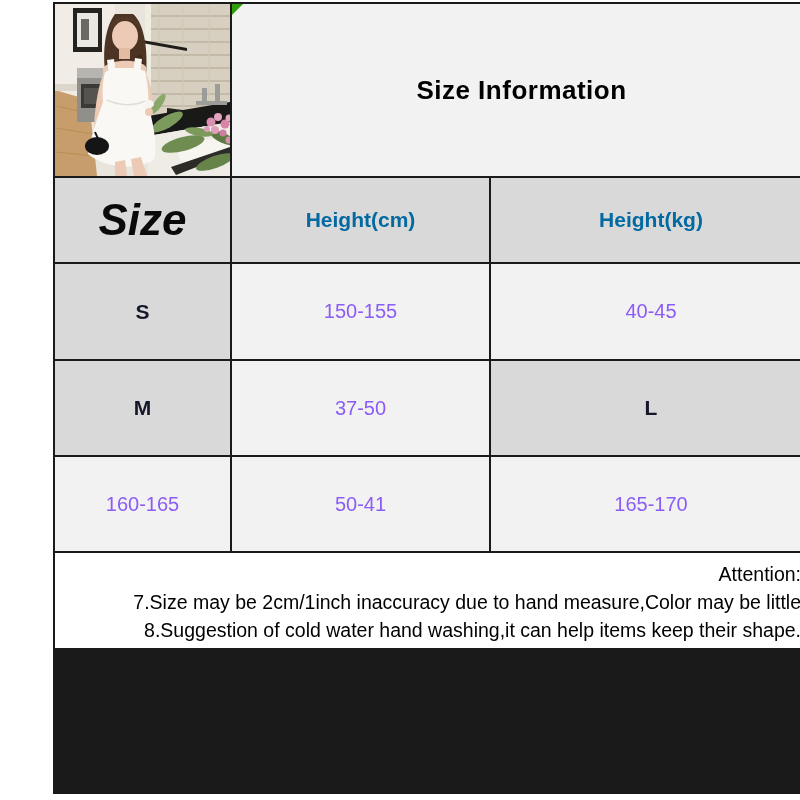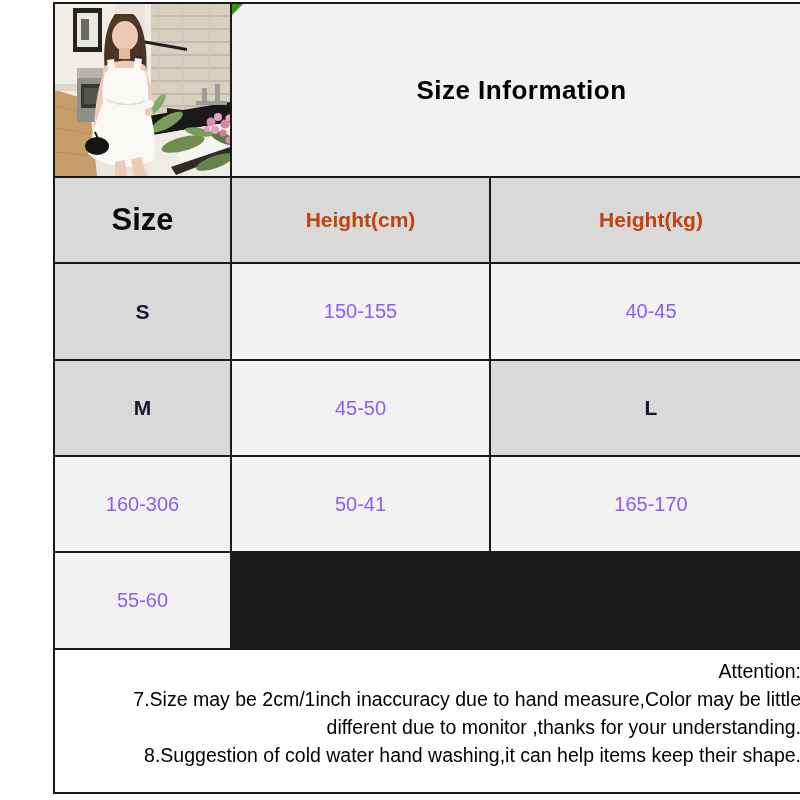--- a/index.html
+++ b/index.html
@@ -20,22 +20,22 @@
   .photo-cell{background:#e9e4dc;padding:0;}
   .photo-cell svg{display:block;width:100%;height:100%;}
 
   .title-cell{grid-column:2 / 4;position:relative;}
   .title-text{font-size:26px;font-weight:bold;color:#000;letter-spacing:0.5px;}
   .corner-marker{
     position:absolute;top:0;left:0;width:0;height:0;
     border-top:11px solid #2f9e0a;border-right:11px solid transparent;
   }
 
-  .size-header{font-size:31px;font-weight:bold;color:#0a0a0a;}
-  .col-header{font-size:21px;font-weight:bold;color:#c2410c;}
+  .size-header{font-size:44px;font-weight:bold;color:#0a0a0a;font-style:italic;}
+  .col-header{font-size:21px;font-weight:bold;color:#0369a1;}
   .size-letter{font-size:21px;font-weight:bold;color:#15172a;}
   .num{font-size:20px;color:#8b5cf6;}
 
   .attention-cell{
     grid-column:1 / 4;display:block;background:#ffffff;
     padding:7px 10px 0 4px;text-align:right;
   }
   .attention-line{font-size:19.5px;line-height:28px;color:#000;white-space:nowrap;}
 </style>
 </head>
@@ -149,40 +149,36 @@
     <span class="num">150-155</span>
   </div>
   <div class="cell bg-light">
     <span class="num">40-45</span>
   </div>
 
   <div class="cell bg-gray">
     <span class="size-letter">M</span>
   </div>
   <div class="cell bg-light">
-    <span class="num">45-50</span>
+    <span class="num">37-50</span>
   </div>
 
   <div class="cell bg-gray">
     <span class="size-letter">L</span>
   </div>
   <div class="cell bg-light">
-    <span class="num">160-306</span>
+    <span class="num">160-165</span>
   </div>
   <div class="cell bg-light">
     <span class="num">50-41</span>
   </div>
 
   <div class="cell bg-light">
     <span class="num">165-170</span>
   </div>
-  <div class="cell bg-light">
-    <span class="num">55-60</span>
-  </div>
 
   <div class="attention-cell">
     <div class="attention-line">Attention:</div>
     <div class="attention-line">7.Size may be 2cm/1inch inaccuracy due to hand measure,Color may be little</div>
-    <div class="attention-line">different due to monitor ,thanks for your understanding.</div>
     <div class="attention-line">8.Suggestion of cold water hand washing,it can help items keep their shape.</div>
   </div>
 
 </div>
 
 </body></html>

